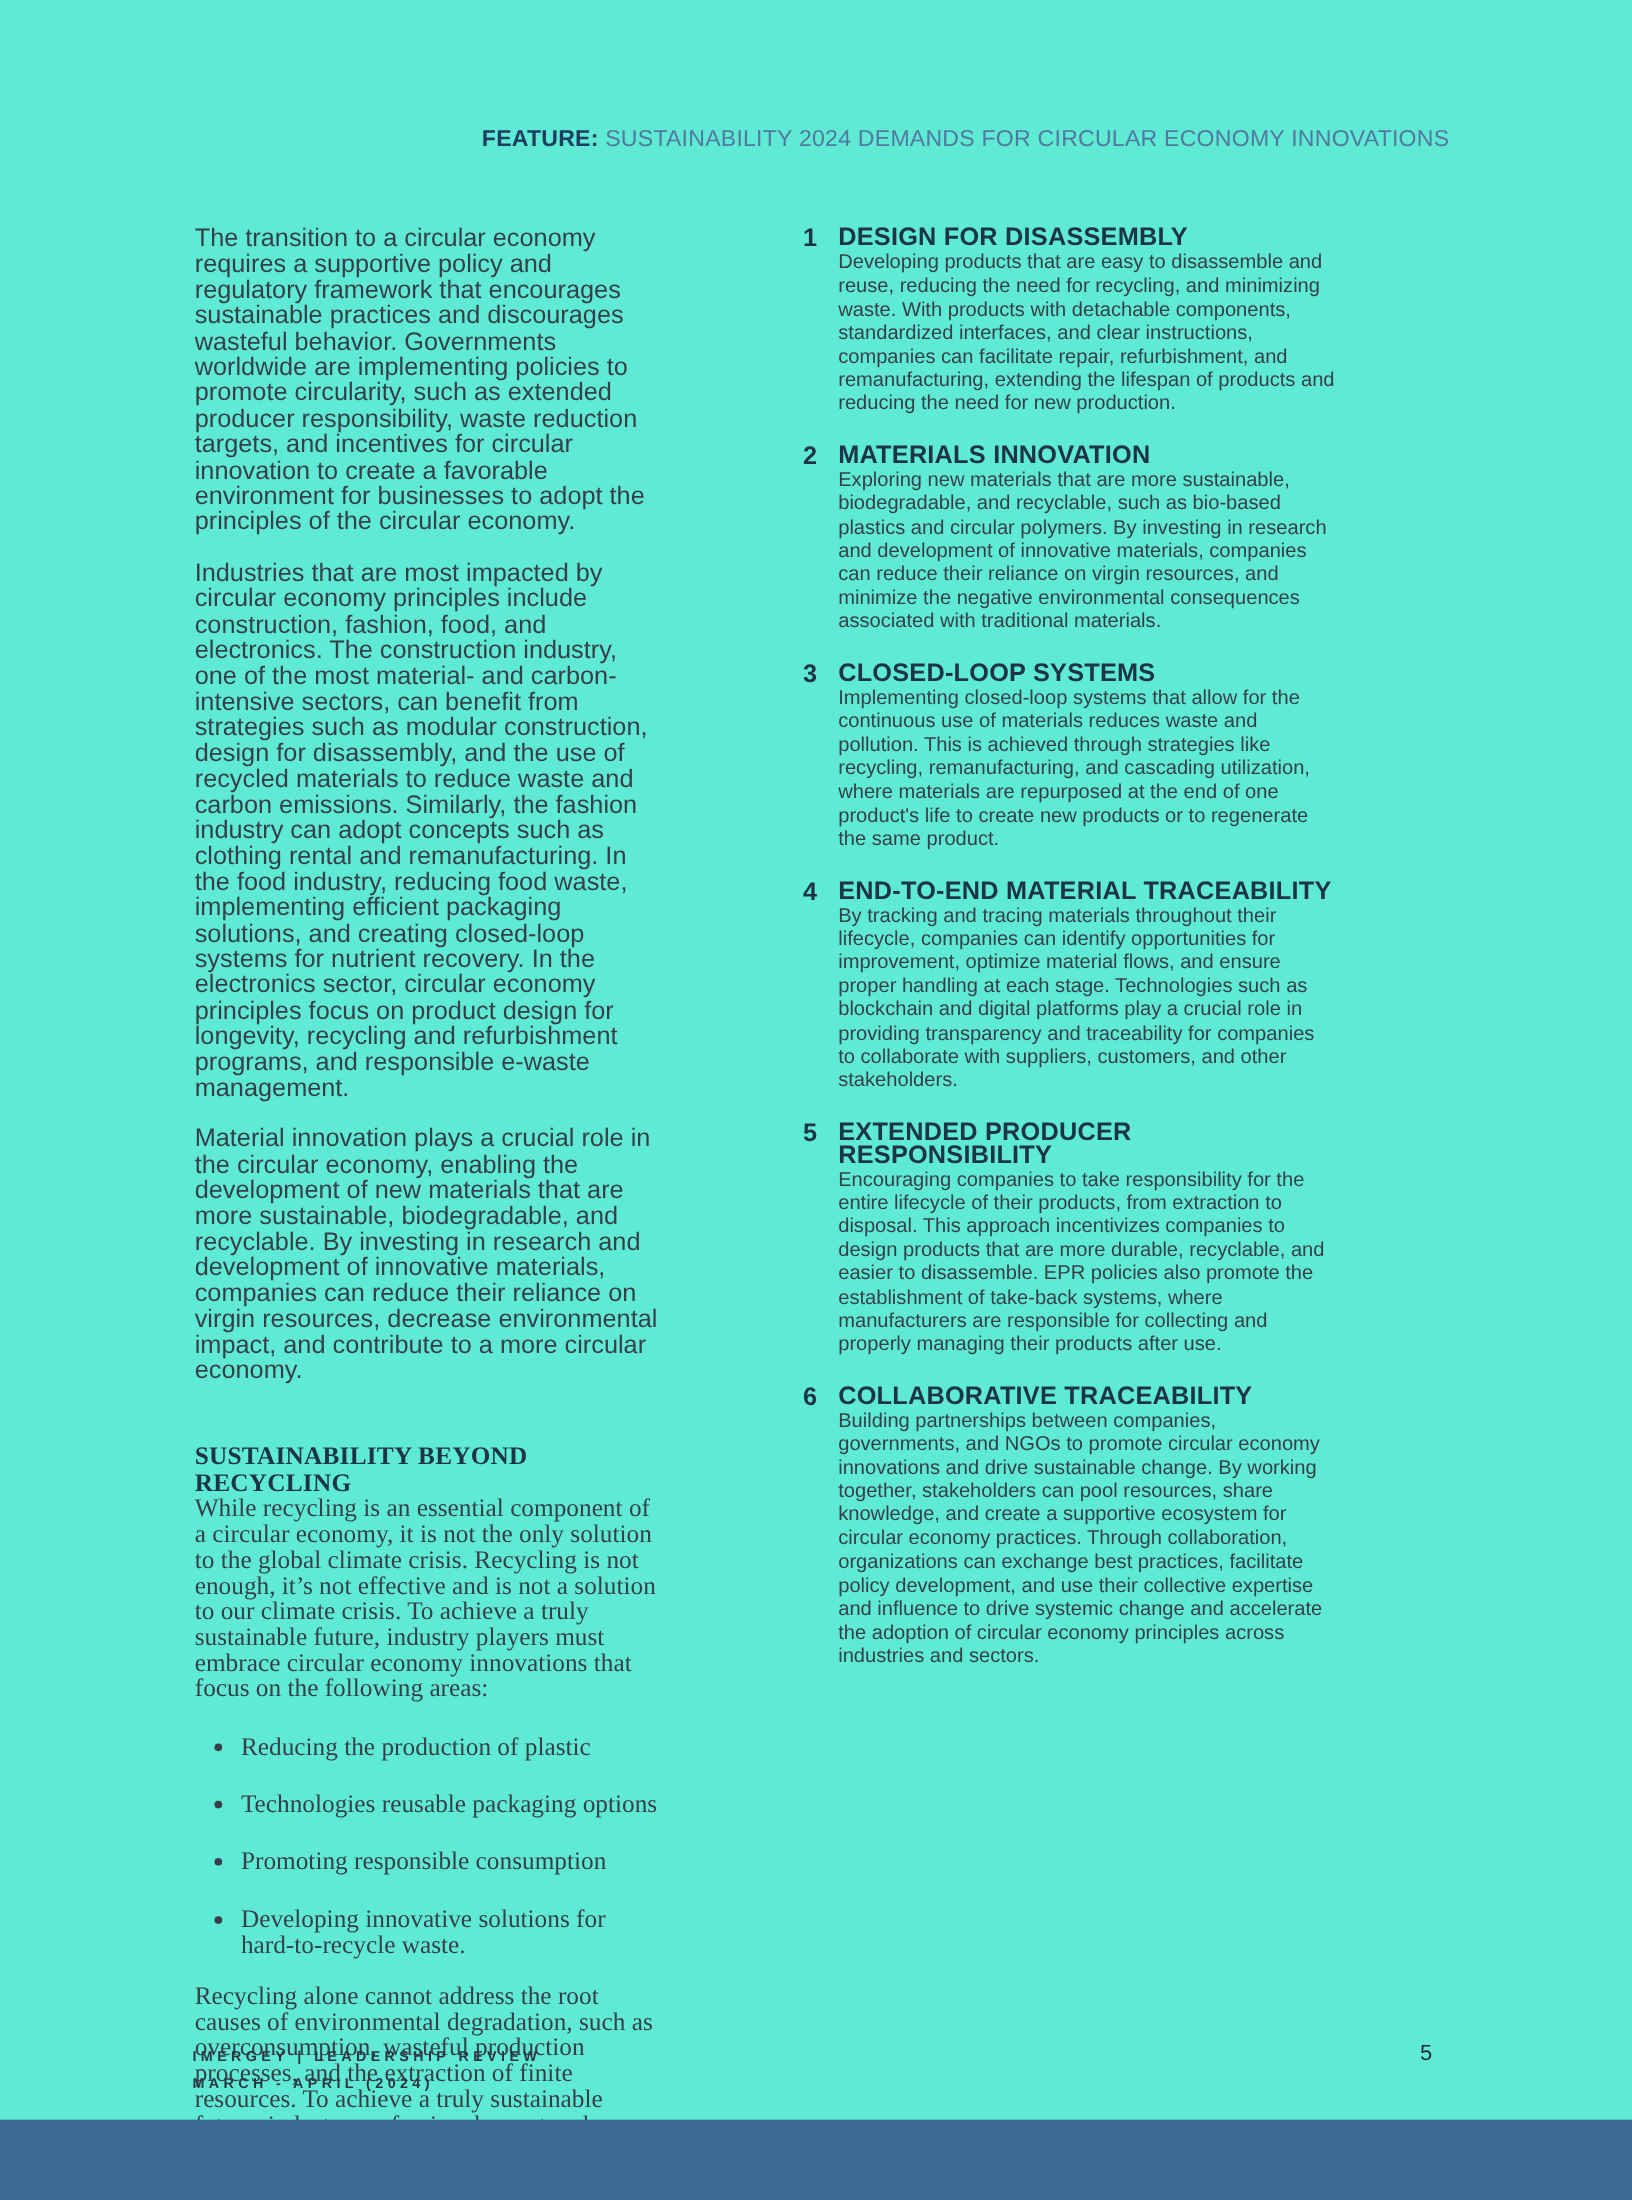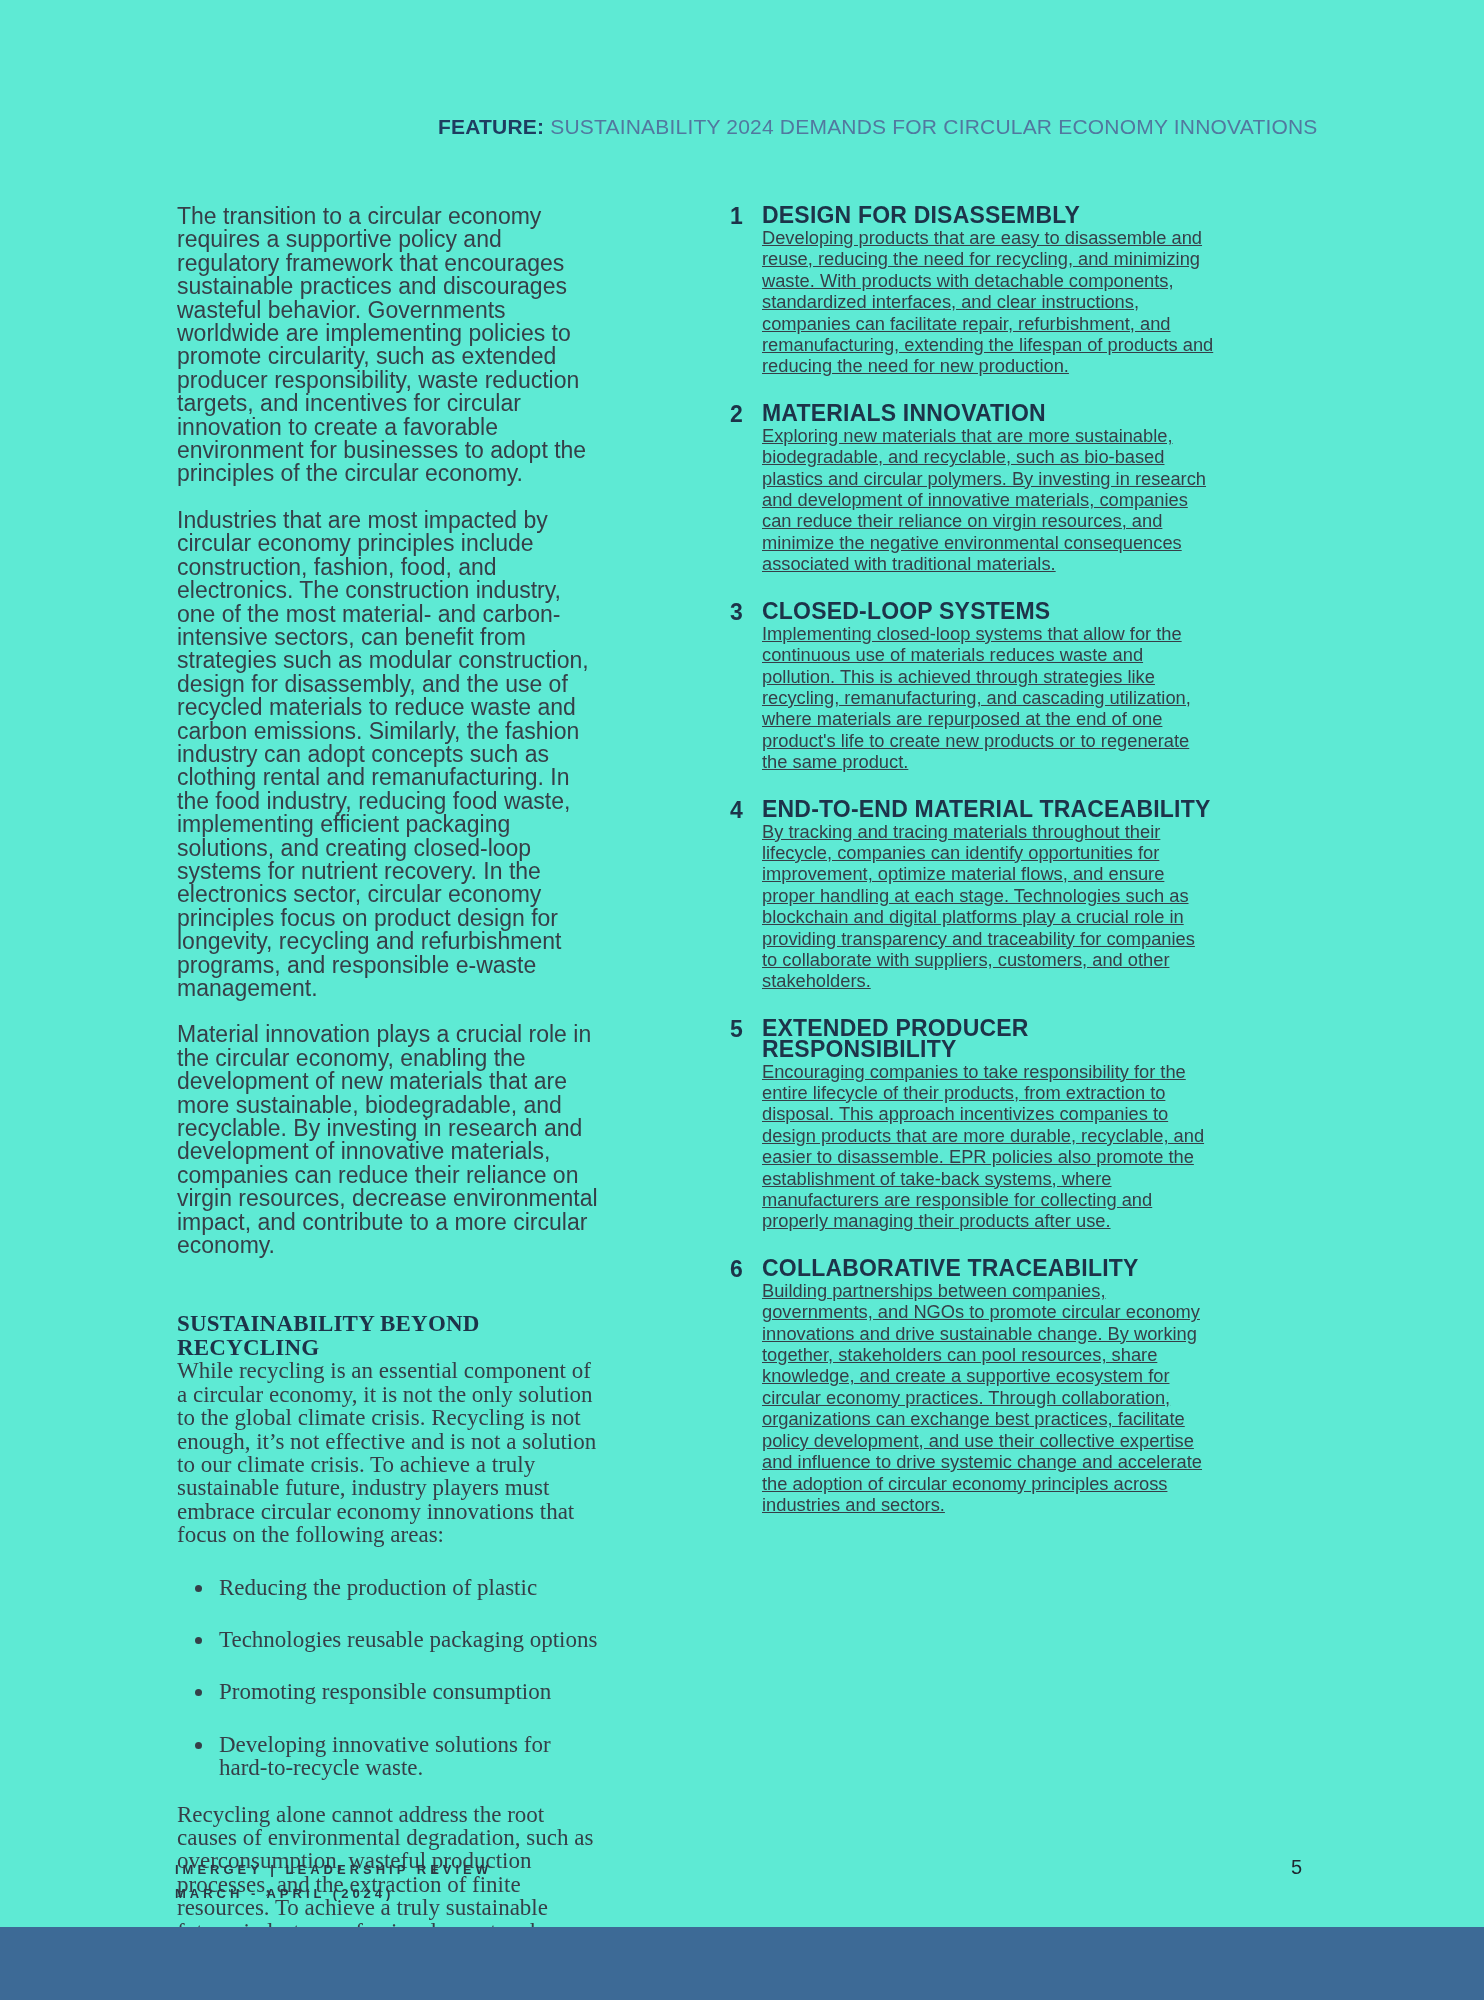--- a/index.html
+++ b/index.html
@@ -50,21 +50,21 @@
   }
   .num-item { display: grid; grid-template-columns: 32px 1fr; margin-bottom: 26px; }
   .num-item .num {
     font-weight: bold; font-size: 23px; line-height: 22px;
     color: #1d3349;
   }
   .num-item .item-heading {
     font-weight: bold; font-size: 23px; line-height: 21.4px;
     color: #1d3349; letter-spacing: 0.2px;
   }
-  .num-item .item-body { grid-column: 2; text-decoration: underline; }
+  .num-item .item-body { grid-column: 2; }
 
   
   .footer-block {
     position: absolute;
     left: 175px; top: 1858px;
     font-size: 13px; font-weight: bold;
     letter-spacing: 4px; line-height: 24px;
     color: #2c3642;
   }
   .page-number {

